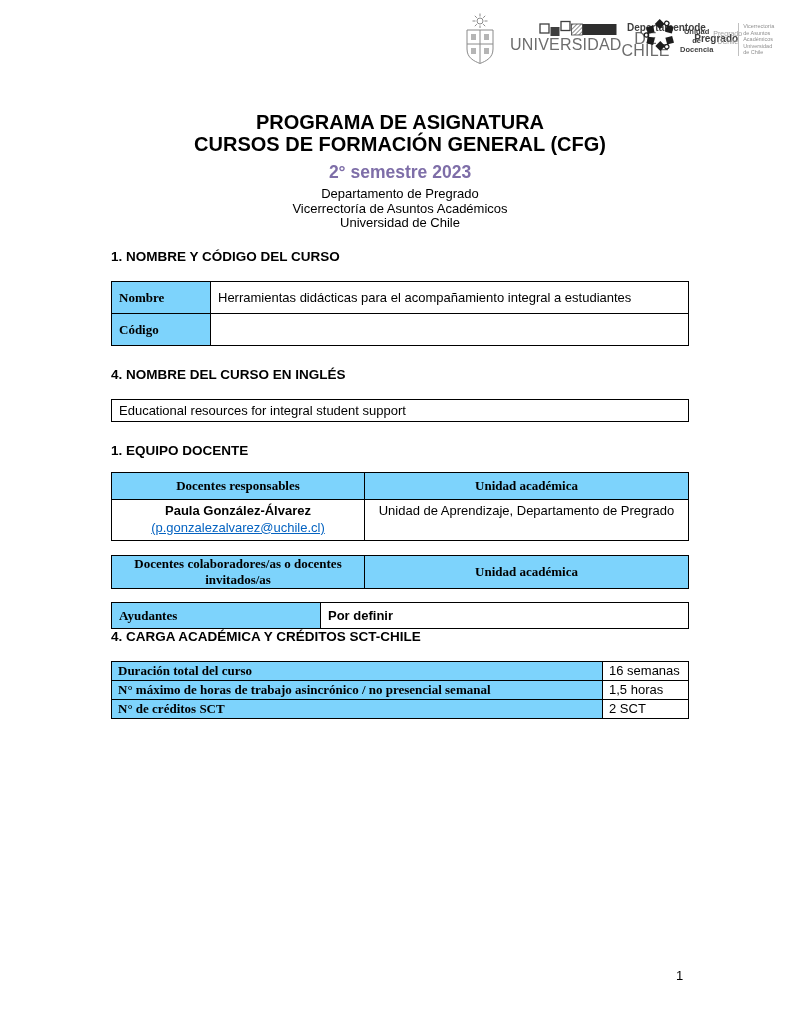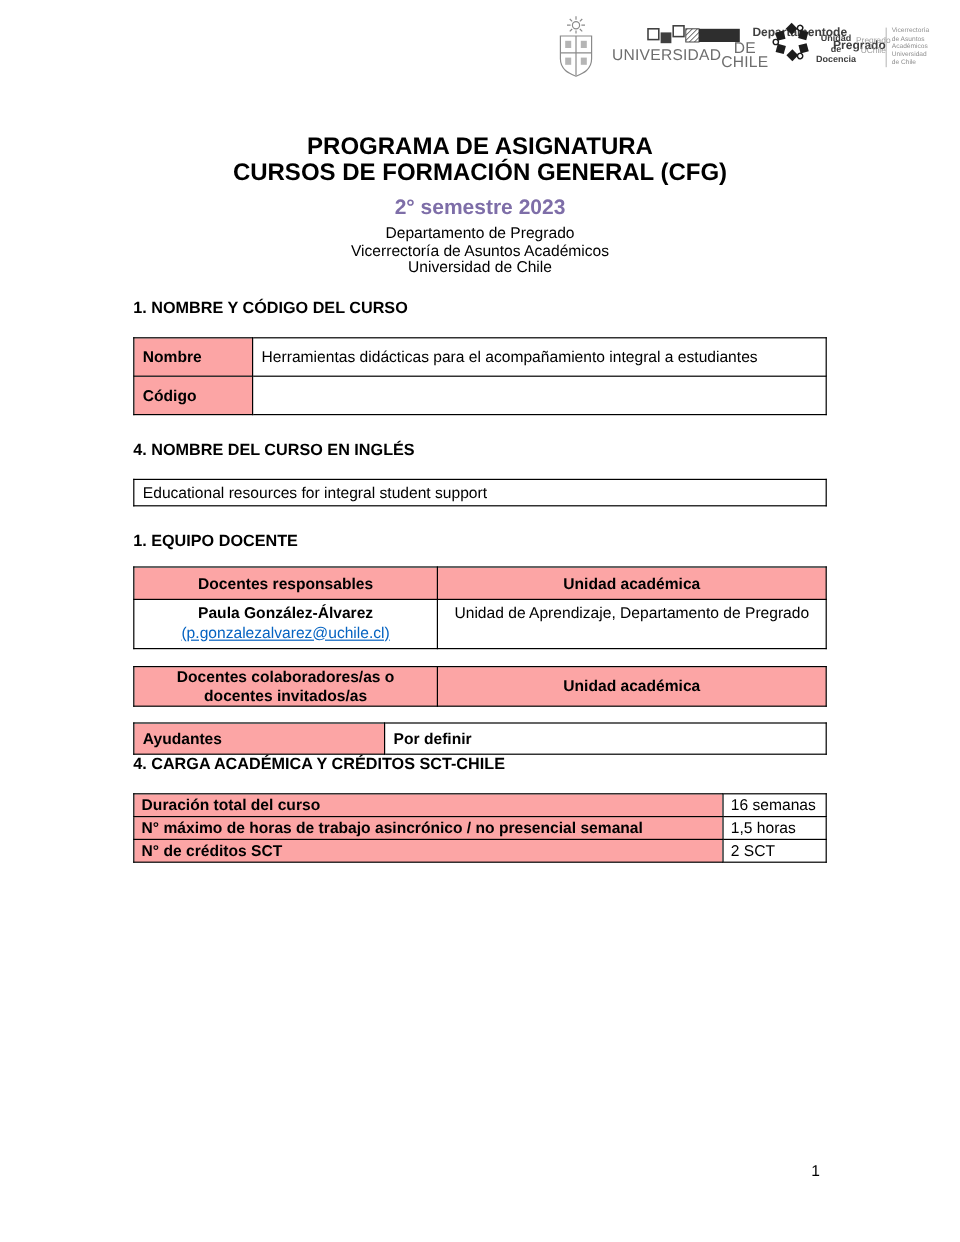--- a/index.html
+++ b/index.html
@@ -13,21 +13,21 @@
     background: #fff; overflow: hidden;
   }
 
   
   .logo-row {
     position: absolute; top: 13px; left: 450px;
     display: flex; align-items: flex-start; gap: 9px;
   }
   .logo { display: flex; flex-direction: row; align-items: center; }
   .logo-uchile { width: 80px; }
-  .logo-uchile .logo-caption { color: #6d6d6d; font-size: 13px; line-height: 12px; text-align: center; margin-top: 2px; letter-spacing: 0.2px; }
+  .logo-uchile .logo-caption { color: #6d6d6d; font-size: 16px; line-height: 12px; text-align: center; margin-top: 2px; letter-spacing: 0.2px; }
   .logo-pregrado { width: 92px; align-items: flex-start; padding-top: 6px; }
   .logo-pregrado .logo-title { color: #3f3f3f; font-weight: bold; font-size: 10px; line-height: 11px; margin-top: 3px; }
   .logo-pregrado .logo-sub { border-left: 1px solid #c0c0c0; padding-left: 4px; margin-top: 4px; color: #8f8f8f; font-size: 5.5px; line-height: 6.5px; }
   .logo-docencia { width: 80px; padding-top: 4px; }
   .logo-docencia .logo-title { color: #3f3f3f; font-weight: bold; font-size: 7.5px; line-height: 9px; margin-top: 4px; text-align: center; }
   .logo-docencia .logo-sub { color: #a0a0a0; font-size: 7px; line-height: 8px; text-align: center; }
 
   
   .doc-header { position: absolute; top: 111px; left: 0; width: 800px; text-align: center; }
   .doc-title { font-size: 20px; font-weight: bold; line-height: 22px; }
@@ -37,21 +37,21 @@
 
   
   .content { position: absolute; left: 111px; top: 249px; width: 578px; }
   .sec-heading { font-size: 13.5px; font-weight: bold; line-height: 15px; }
   .mb17 { margin-bottom: 17px; }
   .mt21 { margin-top: 21px; }
   .mt34 { }
 
   table { border-collapse: collapse; width: 100%; table-layout: fixed; }
   td, th { border: 1.5px solid #000; font-size: 13px; padding: 0 7px; overflow: hidden; }
-  .shade { background: #fca5a5; }
+  .shade { background: #7dd3fc; font-family: Liberation Serif, serif; }
   .b { font-weight: bold; }
 
   
   .t-name td { height: 31px; vertical-align: middle; }
   .t-name .col-label { width: 84px; }
 
   
   .t-english td { height: 21px; vertical-align: middle; }
 
   

